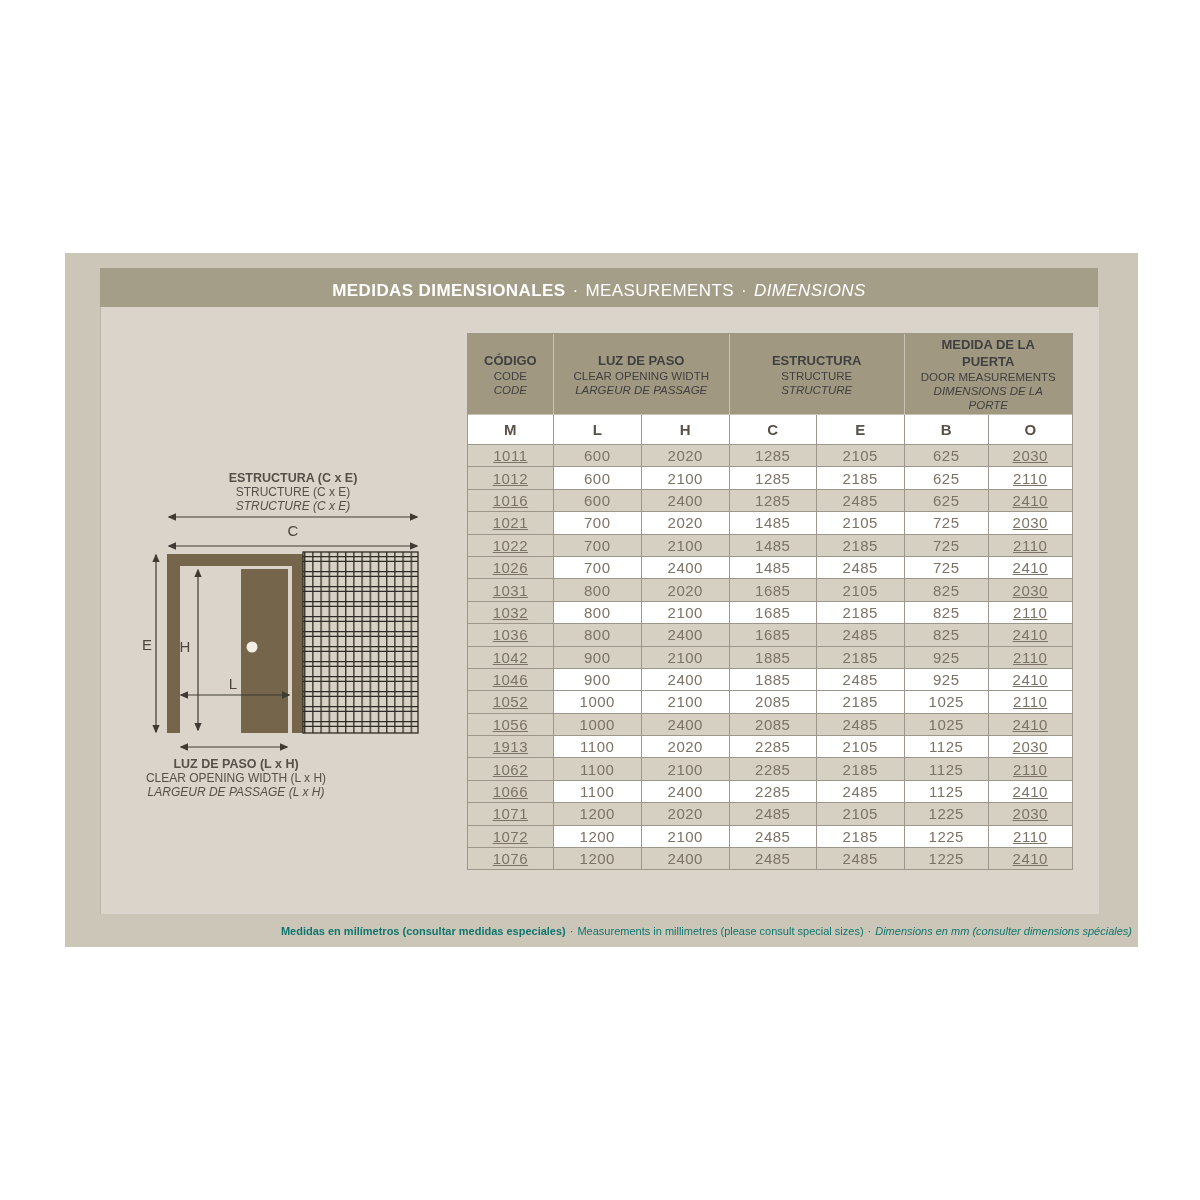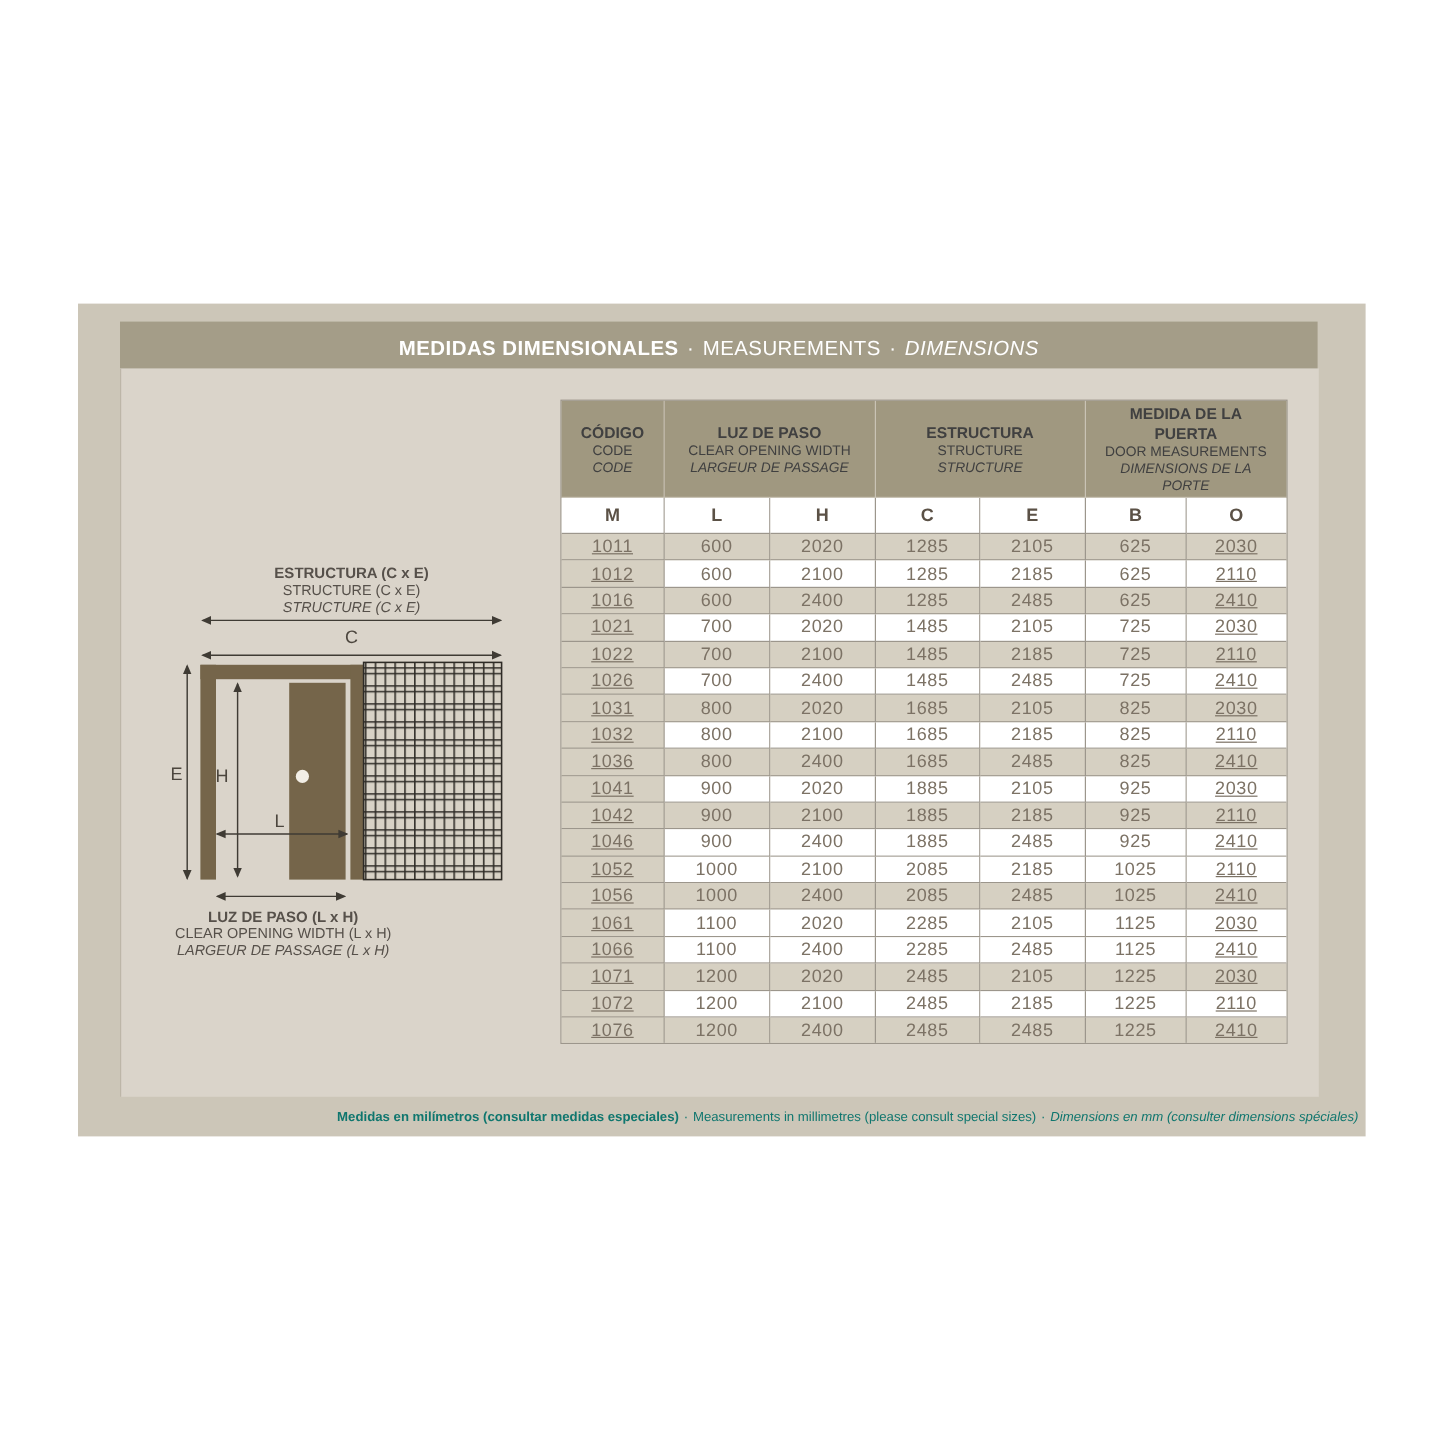--- a/index.html
+++ b/index.html
@@ -249,29 +249,20 @@
       </tr>
       <tr class="row-beige">
         <td class="m-col">1036</td>
         <td>800</td>
         <td>2400</td>
         <td>1685</td>
         <td>2485</td>
         <td>825</td>
         <td>2410</td>
       </tr>
-      <tr class="row-white">
-        <td class="m-col">1041</td>
-        <td>900</td>
-        <td>2020</td>
-        <td>1885</td>
-        <td>2105</td>
-        <td>925</td>
-        <td>2030</td>
-      </tr>
       <tr class="row-beige">
         <td class="m-col">1042</td>
         <td>900</td>
         <td>2100</td>
         <td>1885</td>
         <td>2185</td>
         <td>925</td>
         <td>2110</td>
       </tr>
       <tr class="row-white">
@@ -295,27 +286,36 @@
       <tr class="row-beige">
         <td class="m-col">1056</td>
         <td>1000</td>
         <td>2400</td>
         <td>2085</td>
         <td>2485</td>
         <td>1025</td>
         <td>2410</td>
       </tr>
       <tr class="row-white">
-        <td class="m-col">1061</td>
+        <td class="m-col">1913</td>
         <td>1100</td>
         <td>2020</td>
         <td>2285</td>
         <td>2105</td>
         <td>1125</td>
         <td>2030</td>
+      </tr>
+      <tr class="row-beige">
+        <td class="m-col">1062</td>
+        <td>1100</td>
+        <td>2100</td>
+        <td>2285</td>
+        <td>2185</td>
+        <td>1125</td>
+        <td>2110</td>
       </tr>
       <tr class="row-white">
         <td class="m-col">1066</td>
         <td>1100</td>
         <td>2400</td>
         <td>2285</td>
         <td>2485</td>
         <td>1125</td>
         <td>2410</td>
       </tr>

